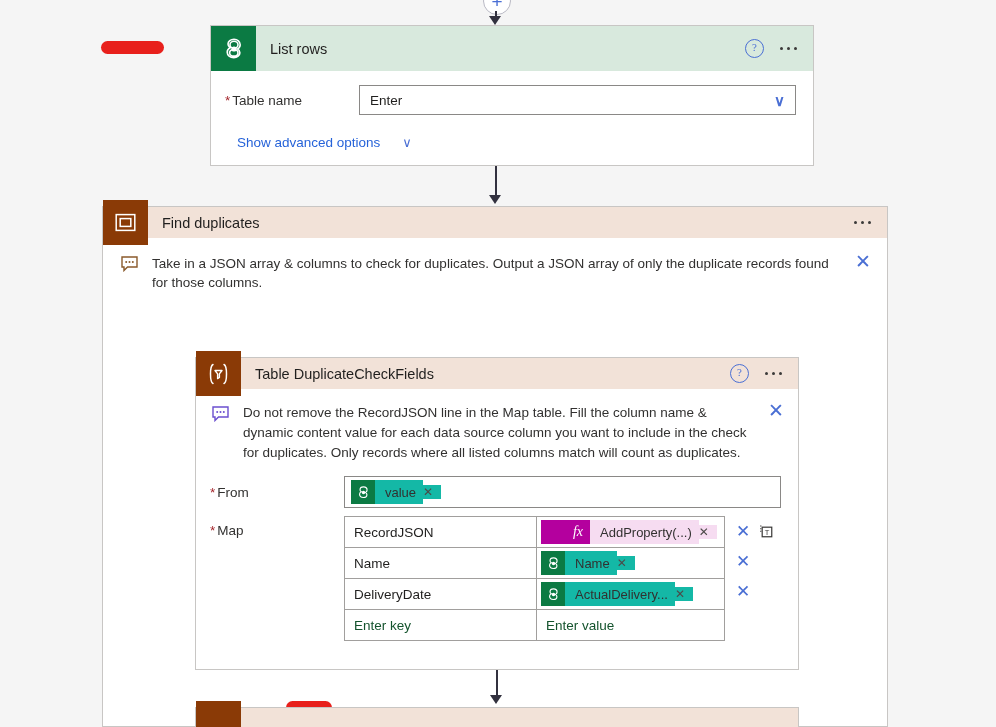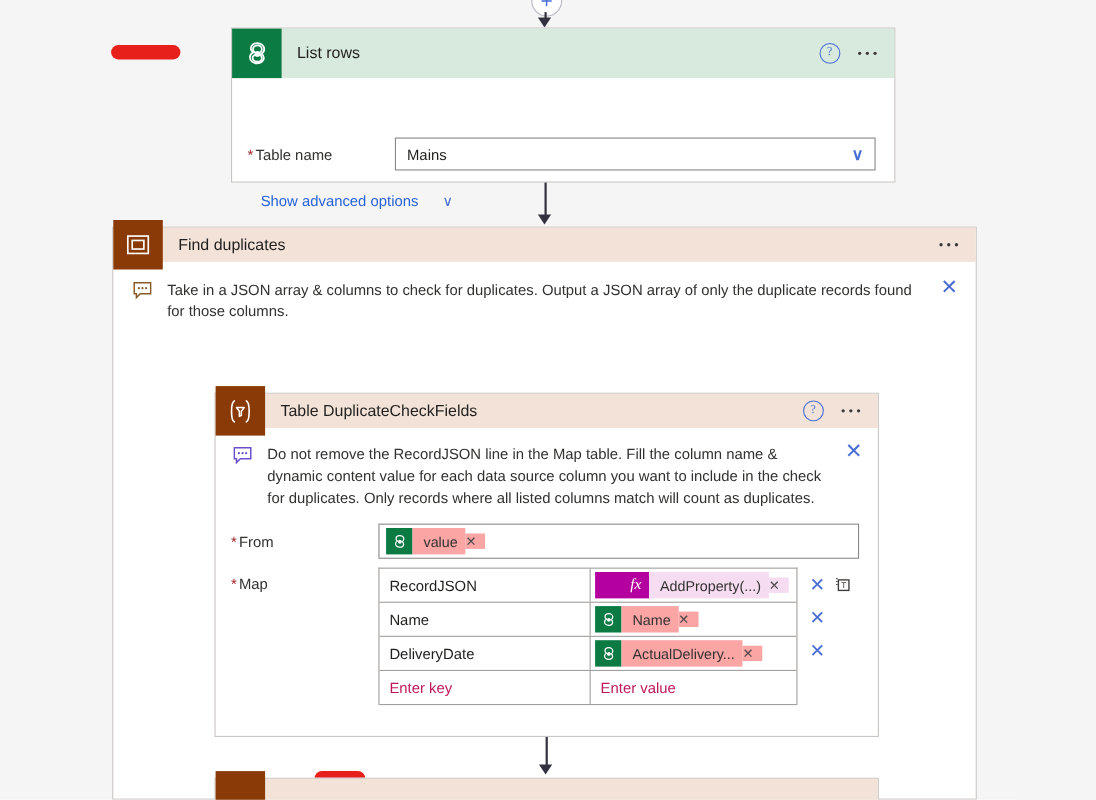--- a/index.html
+++ b/index.html
@@ -46,21 +46,21 @@
     color:#4a6fd4;font-size:11px;line-height:14px;text-align:center;
     font-family:"Liberation Serif",serif;
   }
   .ellipsis{display:flex;gap:3.5px;align-items:center;}
   .ellipsis i{width:3.4px;height:3.4px;border-radius:50%;background:#3b3a39;display:block;}
 
   
   #card-listrows{left:210px;top:25px;width:604px;height:141px;}
   #card-listrows .card-head{background:#d8e9dd;}
   #card-listrows .head-icon{background:#0b7a43;}
-  .lr-body{padding:14px 17px 0 14px;margin-top:40px;}
+  .lr-body{padding:14px 17px 0 14px;}
   .field-row{display:flex;align-items:center;}
   .field-label{font-size:13.5px;color:#323130;width:134px;flex:0 0 134px;}
   .req-star{color:#a4262c;margin-right:2px;}
   .combo{
     flex:1 1 auto;height:30px;border:1px solid #8a8886;background:#fff;
     display:flex;align-items:center;padding:0 10px;box-sizing:border-box;
   }
   .combo .val{flex:1 1 auto;font-size:13.5px;color:#201f1e;}
   .chev{color:#4a6fd4;font-size:15px;font-weight:bold;line-height:1;}
   .linkrow{display:flex;align-items:center;gap:22px;margin-top:20px;margin-left:12px;}
@@ -94,34 +94,34 @@
     flex:1 1 auto;min-height:30px;border:1px solid #8a8886;background:#fff;
     display:flex;align-items:center;padding:3px 6px;box-sizing:border-box;
   }
   .token{display:inline-flex;align-items:center;height:24px;font-size:13px;}
   .token .tok-ico{
     width:24px;height:24px;flex:0 0 24px;display:flex;align-items:center;justify-content:center;
   }
   .token .tok-label{padding:0 7px 0 10px;height:24px;display:flex;align-items:center;white-space:nowrap;}
   .token .tok-x{padding-right:8px;color:#4c4a48;font-size:12px;}
   .token.green .tok-ico{background:#0b7a43;}
-  .token.green .tok-label,.token.green .tok-x{background:#fca5a5;}
+  .token.green .tok-label,.token.green .tok-x{background:#14b8a6;}
   .token.magenta .tok-ico{background:#b4009e;padding-left:25px;}
   .token.magenta .tok-label,.token.magenta .tok-x{background:#f6dcf1;}
 
   
   .map-row{display:flex;align-items:flex-start;margin-top:8px;}
   .map-table{flex:1 1 auto;border:1px solid #a19f9d;border-bottom:none;box-sizing:border-box;}
   .map-tr{display:flex;border-bottom:1px solid #a19f9d;height:30px;}
   .map-key{
     width:192px;flex:0 0 192px;border-right:1px solid #a19f9d;
     display:flex;align-items:center;padding:0 9px;font-size:13.5px;color:#201f1e;box-sizing:border-box;
   }
   .map-val{flex:1 1 auto;display:flex;align-items:center;padding:0 4px;box-sizing:border-box;}
-  .ph{color:#be185d;}
+  .ph{color:#14532d;}
   .row-actions{width:56px;flex:0 0 56px;display:flex;align-items:center;gap:9px;padding-left:11px;height:30px;box-sizing:border-box;}
   .row-x{color:#4a6fd4;font-size:17px;line-height:15px;font-weight:300;}
 
   
   .redact{position:absolute;background:#e8201c;border-radius:9px;}
 </style>
 </head>
 <body>
 
 <div class="canvas">
@@ -151,21 +151,21 @@
             <i></i>
           </div>
       </div>
     </div>
     <div class="lr-body">
       <div class="field-row">
         <div class="field-label">
           <span class="req-star">*</span><span>Table name</span>
         </div>
         <div class="combo">
-          <span class="val">Mains</span>
+          <span class="val">Enter</span>
           <span class="chev">∨</span>
         </div>
       </div>
       <div class="linkrow">
         <span class="link">Show advanced options</span>
         <span class="link-chev">∨</span>
       </div>
     </div>
   </div>
 

